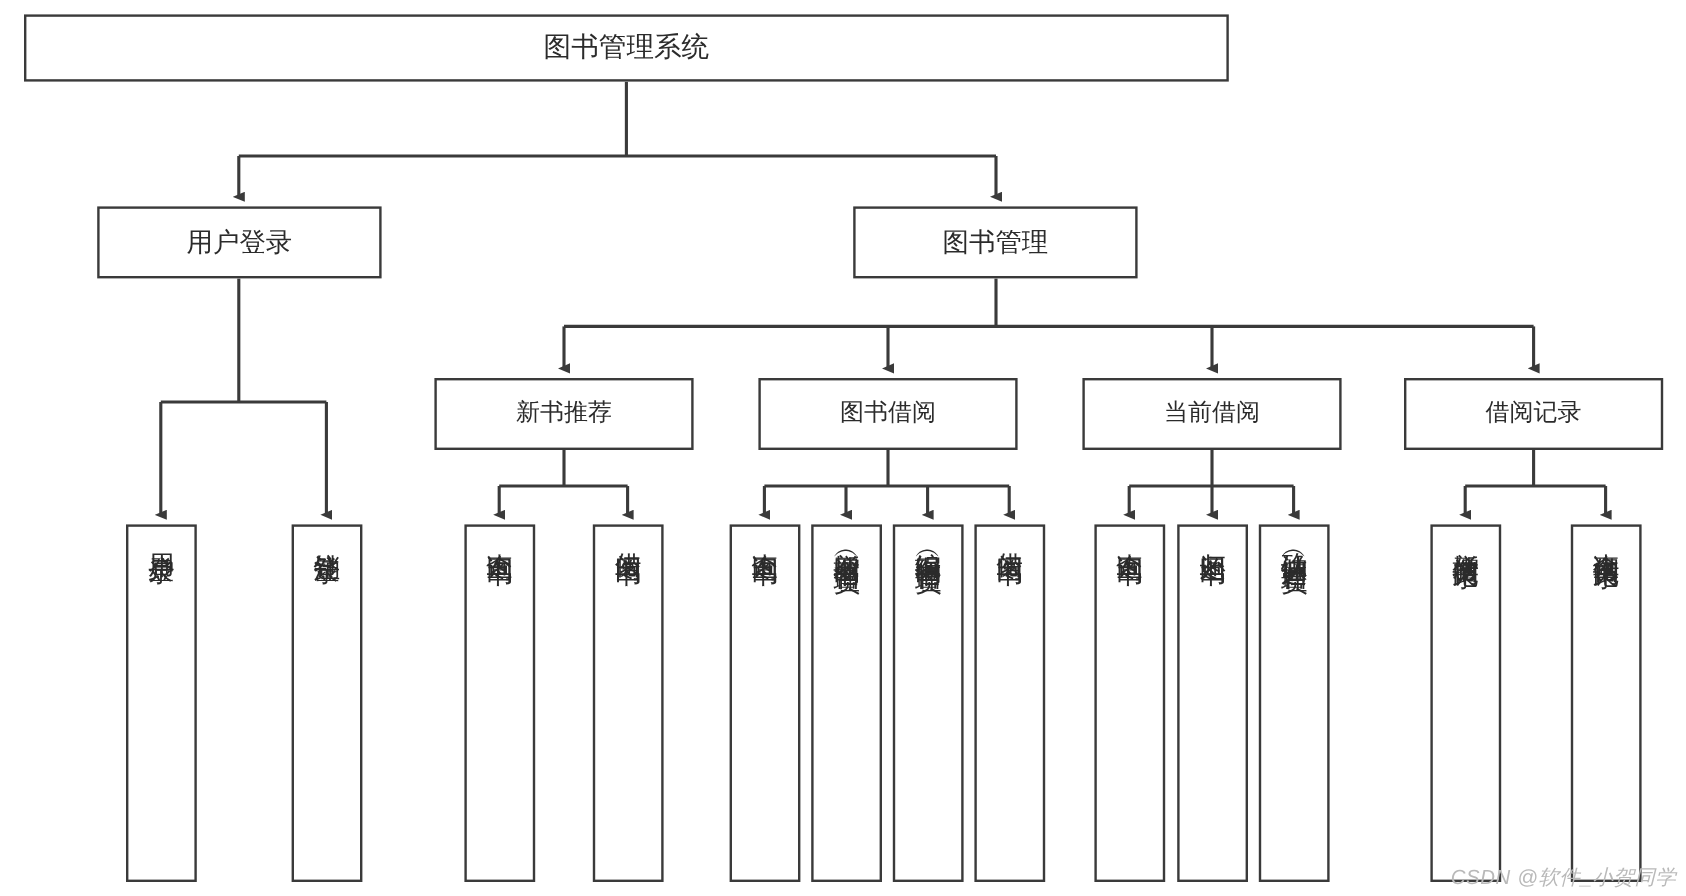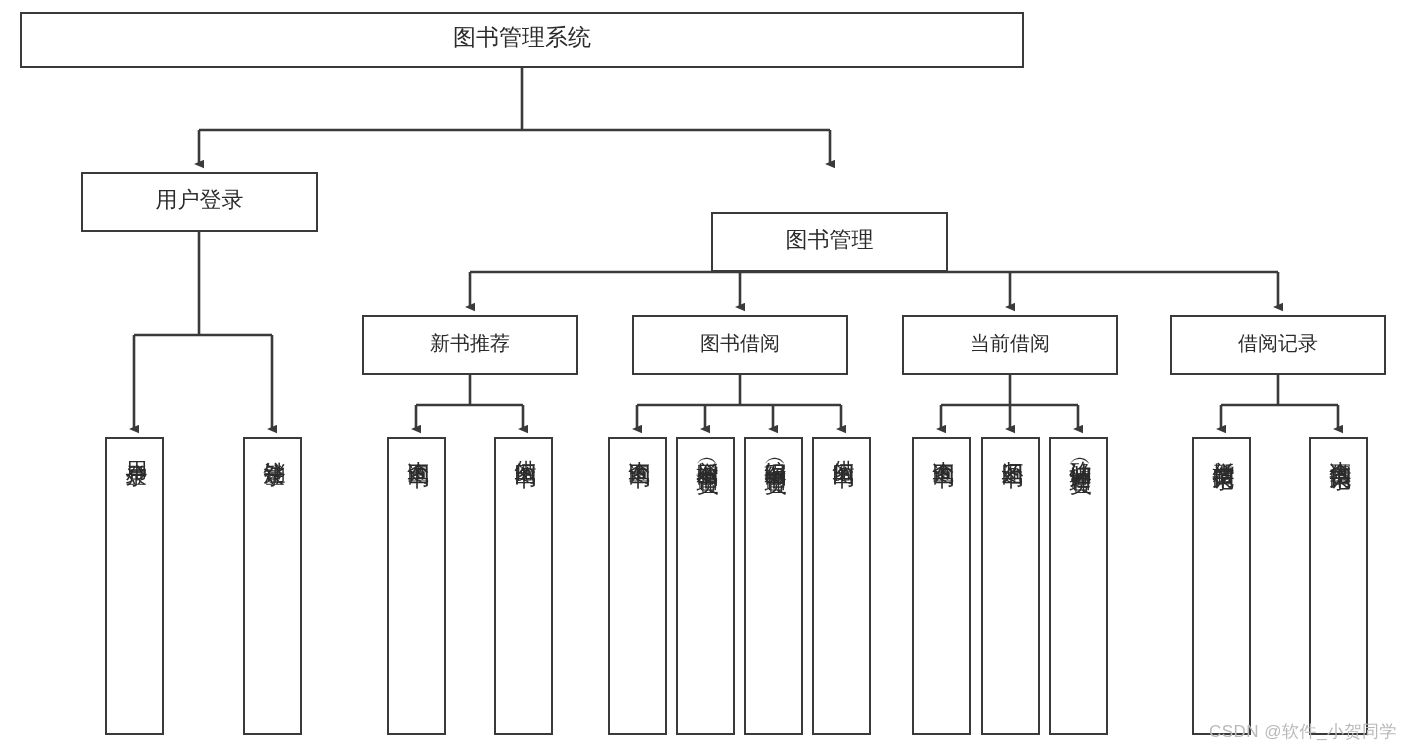--- a/index.html
+++ b/index.html
@@ -27,21 +27,20 @@
   .node {
     position: absolute;
     box-sizing: border-box;
     border: 2px solid #3a3a3a;
     background: #ffffff;
     display: flex;
     align-items: center;
     justify-content: center;
     color: #2b2b2b;
     z-index: 2;
-    font-family: Liberation Mono, monospace;
   }
   .node .lbl {
     display: block;
     text-align: center;
     line-height: 1.18;
     white-space: nowrap;
   }
   .node-root .lbl   { font-size: 23px; }
   .node-l2 .lbl     { font-size: 22px; }
   .node-l3 .lbl     { font-size: 20px; }
@@ -60,20 +59,21 @@
   }
   #watermark {
     position: absolute;
     right: 8px;
     bottom: 4px;
     font-size: 17px;
     color: #b9b9b9;
     letter-spacing: 0.5px;
     z-index: 3;
     white-space: nowrap;
+    font-style: italic;
   }
 </style>
 </head>
 <body>
 
 <div id="canvas">
 
   <svg id="connectors" viewBox="0 0 1405 747" xmlns="http://www.w3.org/2000/svg">
     <defs>
       <marker id="arrow" markerWidth="10" markerHeight="10" refX="4.2" refY="5" orient="auto" markerUnits="userSpaceOnUse">
@@ -124,21 +124,21 @@
     </g>
   </svg>
 
   <div class="node node-root" style="left:20px; top:12px; width:1004px; height:56px;">
     <span class="lbl">图书管理系统</span>
   </div>
 
   <div class="node node-l2" style="left:81px; top:172px; width:237px; height:60px;">
     <span class="lbl">用户登录</span>
   </div>
-  <div class="node node-l2" style="left:711px; top:172px; width:237px; height:60px;margin-top:40px;">
+  <div class="node node-l2" style="left:711px; top:172px; width:237px; height:60px;">
     <span class="lbl">图书管理</span>
   </div>
 
   <div class="node node-l3" style="left:362px; top:315px; width:216px; height:60px;">
     <span class="lbl">新书推荐</span>
   </div>
   <div class="node node-l3" style="left:902px; top:315px; width:216px; height:60px;">
     <span class="lbl">当前借阅</span>
   </div>
   <div class="node node-l3" style="left:632px; top:315px; width:216px; height:60px;">

